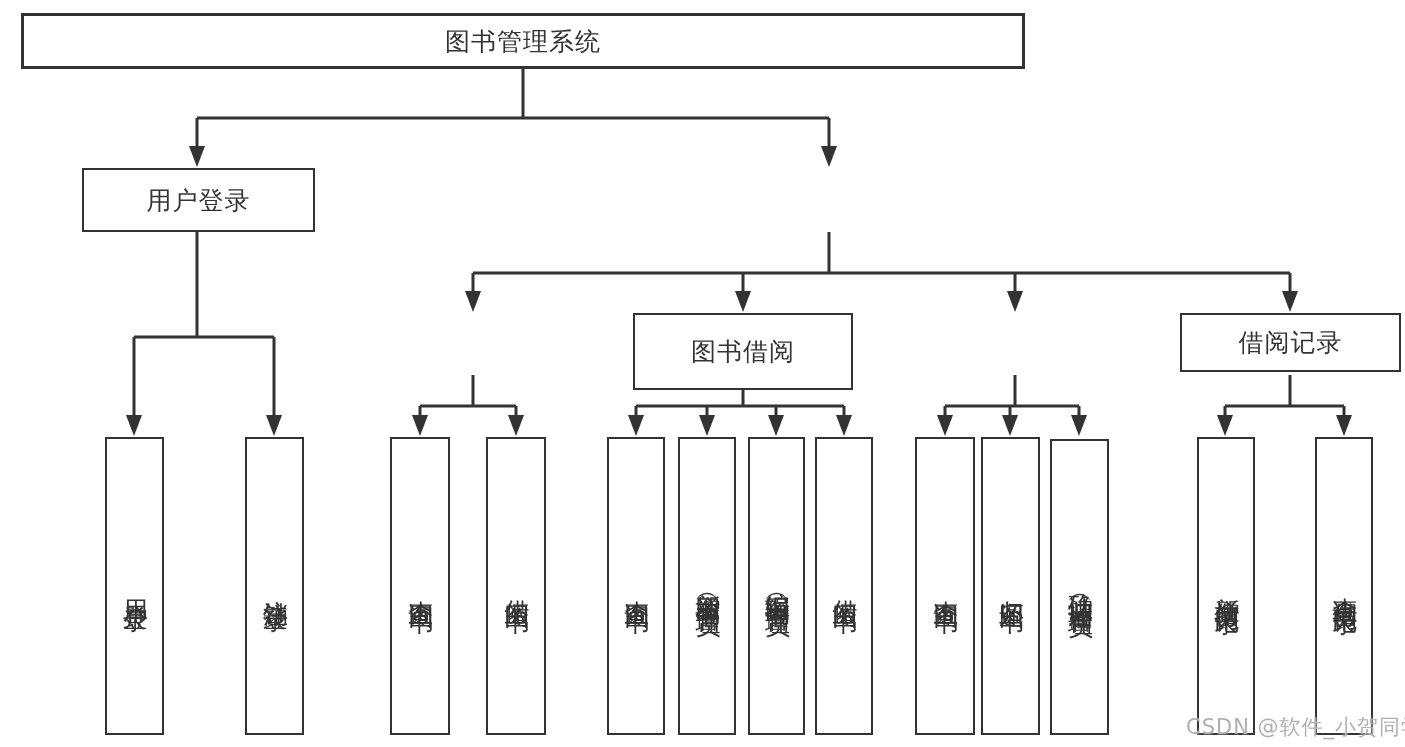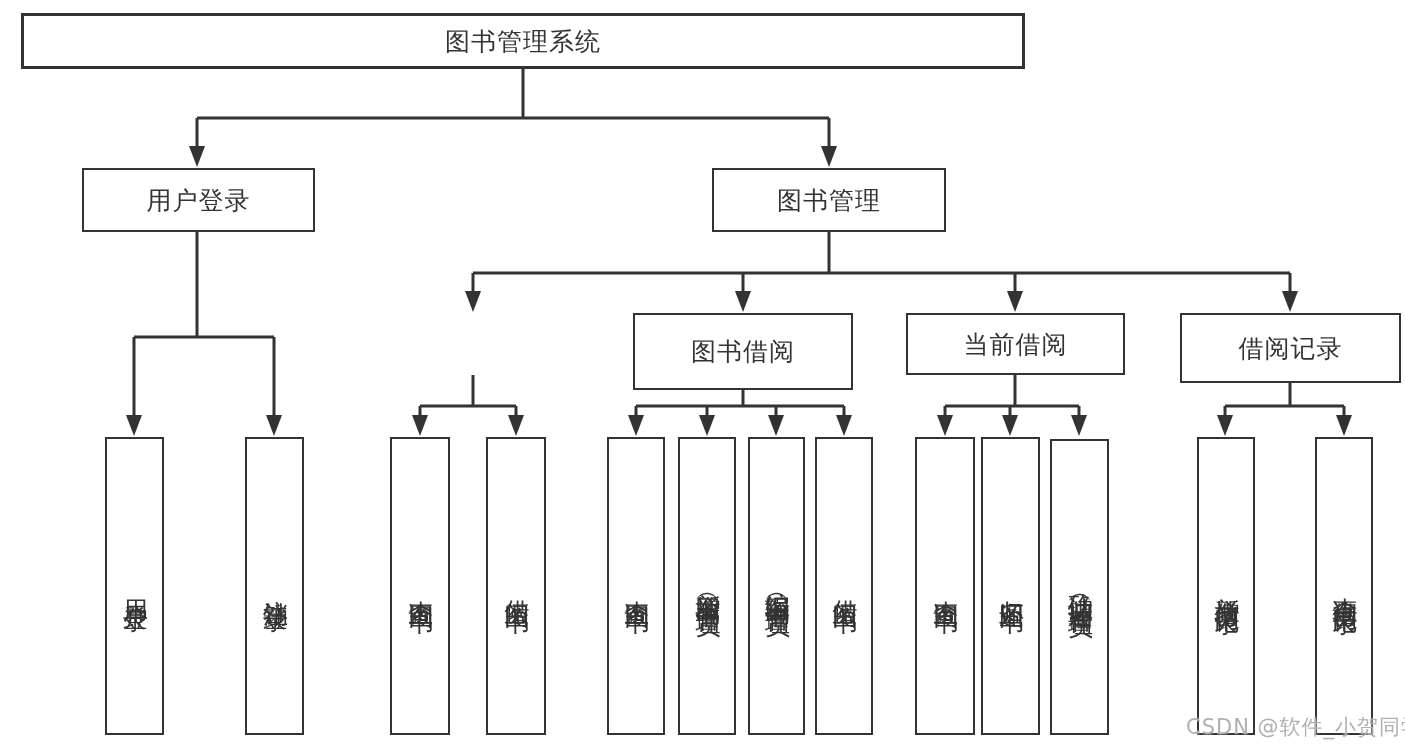--- a/index.html
+++ b/index.html
@@ -84,25 +84,23 @@
       <polygon points="1002,415 1018,415 1010,436"></polygon>
       <polygon points="1071,415 1087,415 1079,436"></polygon>
       <polygon points="1217,415 1233,415 1225,436"></polygon>
       <polygon points="1336,415 1352,415 1344,436"></polygon>
     </g>
   </svg>
 
   <div class="node root" style="left:21px;top:13px;width:1004px;height:56px">图书管理系统</div>
 
   <div class="node" style="left:82px;top:168px;width:233px;height:64px">用户登录</div>
-  <div class="node" style="left:712px;top:168px;width:234px;height:64px">图书管理</div>
 
   <div class="node" style="left:633px;top:313px;width:220px;height:77px">图书借阅</div>
-  <div class="node" style="left:906px;top:313px;width:219px;height:62px">当前借阅</div>
-  <div class="node" style="left:1180px;top:313px;width:221px;height:70px">借阅记录</div>
+  <div class="node" style="left:1180px;top:313px;width:221px;height:59px">借阅记录</div>
 
   <div class="node v" style="left:105px;top:437px;width:59px;height:298px">
     <span class="vtext">用户登录</span>
   </div>
   <div class="node v" style="left:245px;top:437px;width:59px;height:298px">
     <span class="vtext">注销登录</span>
   </div>
 
   <div class="node v" style="left:390px;top:437px;width:60px;height:298px">
     <span class="vtext">查询图书</span>

